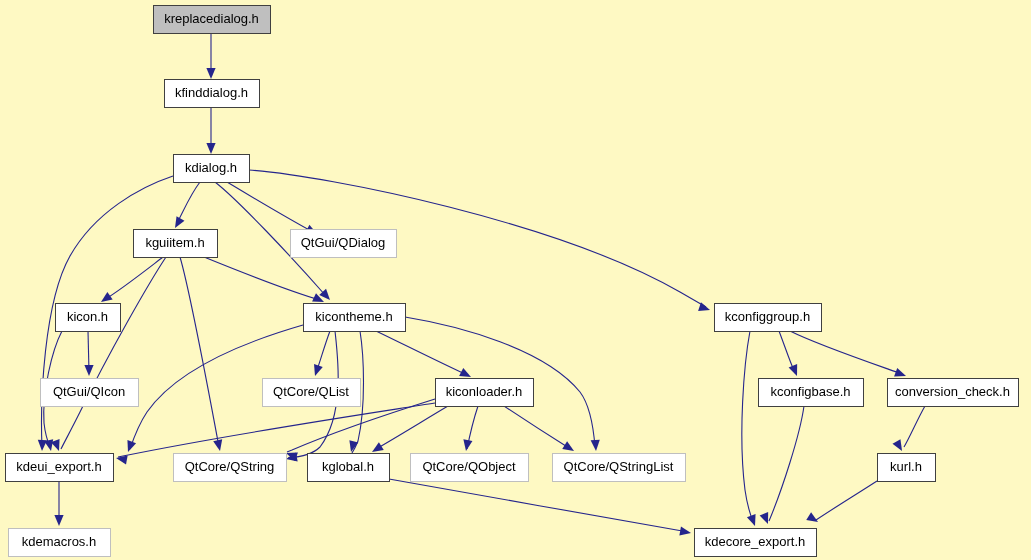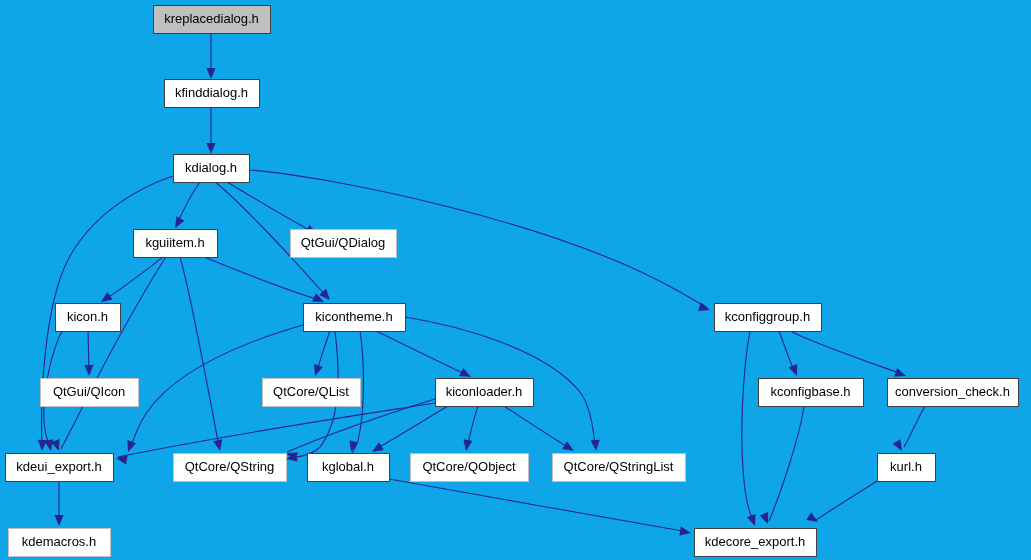--- a/index.html
+++ b/index.html
@@ -4,21 +4,21 @@
 <style>
   html, body {
     margin: 0;
     padding: 0;
     background: #ffffff;
   }
   #graph-root {
     position: relative;
     width: 1031px;
     height: 560px;
-    background: #0ea5e9;
+    background: #fef9c3;
     font-family: "Liberation Sans", sans-serif;
     overflow: hidden;
   }
   svg#graph-svg {
     position: absolute;
     left: 0;
     top: 0;
     width: 1031px;
     height: 560px;
   }

